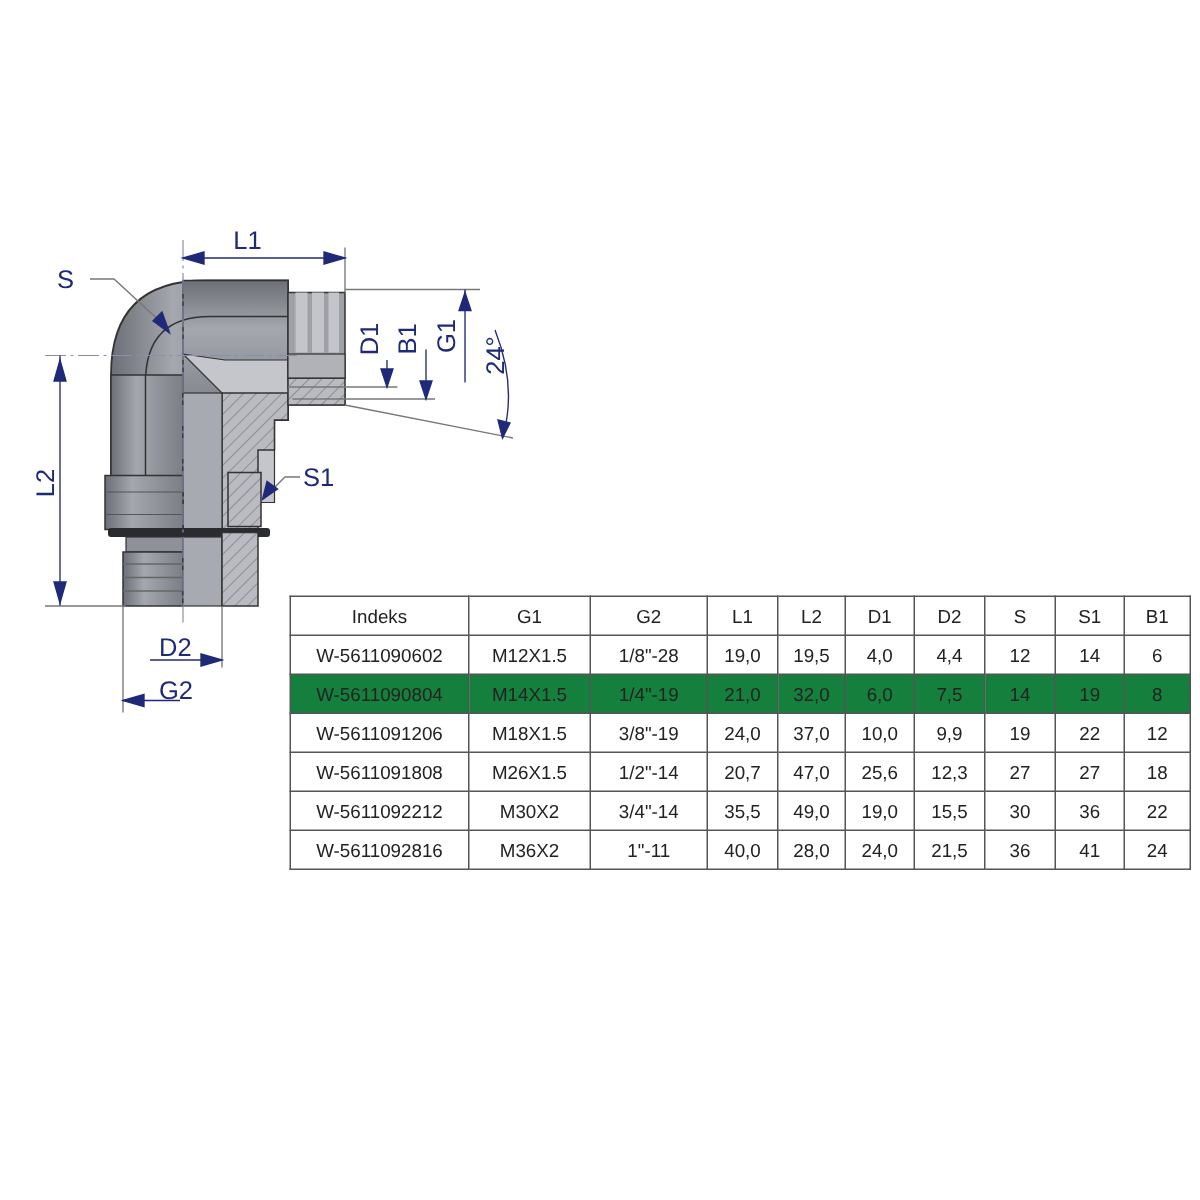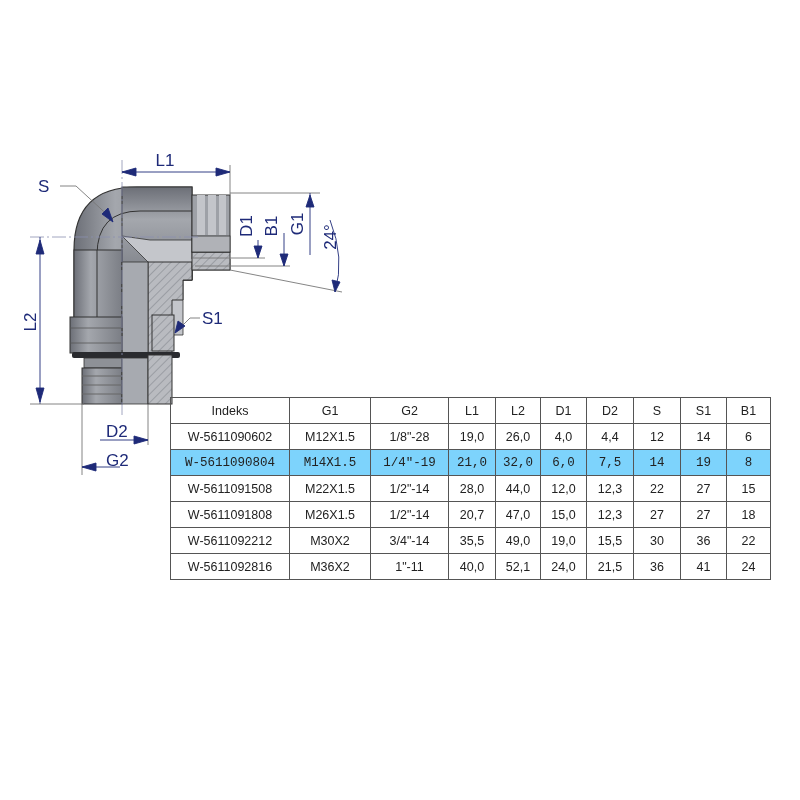--- a/index.html
+++ b/index.html
@@ -1,21 +1,21 @@
 <!DOCTYPE html>
 <html><head>
 <meta charset="utf-8">
 <style>
   html, body { margin:0; padding:0; background:#ffffff; }
   body { width:800px; height:800px; position:relative; overflow:hidden; font-family:"Liberation Sans", sans-serif; }
   #drawing { position:absolute; left:0; top:0; width:800px; height:800px; }
   .dimlabel { font-family:"Liberation Sans", sans-serif; font-size:17px; fill:#1e2a78; }
-  table.spec { position:absolute; left:170px; top:397px; border-collapse:collapse; font-size:12.5px; color:#222; }
+  table.spec { position:absolute; left:193px; top:397px; border-collapse:collapse; font-size:12.5px; color:#222; }
   table.spec td { border:1px solid #555; height:25px; padding:0; text-align:center; vertical-align:middle; white-space:nowrap; }
-  table.spec tr.hl td { background:#7dd3fc;font-family:Liberation Mono, monospace; }
+  table.spec tr.hl td { background:#15803d; }
 </style>
 </head>
 <body>
 
 <svg id="drawing" viewBox="0 0 800 800" xmlns="http://www.w3.org/2000/svg">
   <defs>
     <linearGradient id="gv" x1="0" x2="1" y1="0" y2="0">
       <stop offset="0" stop-color="#6c6f77"></stop>
       <stop offset="0.35" stop-color="#a4a7ad"></stop>
       <stop offset="1" stop-color="#7b7e85"></stop>
@@ -156,58 +156,58 @@
       <td>D2</td>
       <td>S</td>
       <td>S1</td>
       <td>B1</td>
     </tr>
     <tr>
       <td>W-5611090602</td>
       <td>M12X1.5</td>
       <td>1/8"-28</td>
       <td>19,0</td>
-      <td>26,0</td>
+      <td>19,5</td>
       <td>4,0</td>
       <td>4,4</td>
       <td>12</td>
       <td>14</td>
       <td>6</td>
     </tr>
     <tr class="hl">
       <td>W-5611090804</td>
       <td>M14X1.5</td>
       <td>1/4"-19</td>
       <td>21,0</td>
       <td>32,0</td>
       <td>6,0</td>
       <td>7,5</td>
       <td>14</td>
       <td>19</td>
       <td>8</td>
     </tr>
     <tr>
-      <td>W-5611091508</td>
-      <td>M22X1.5</td>
-      <td>1/2"-14</td>
-      <td>28,0</td>
-      <td>44,0</td>
-      <td>12,0</td>
-      <td>12,3</td>
+      <td>W-5611091206</td>
+      <td>M18X1.5</td>
+      <td>3/8"-19</td>
+      <td>24,0</td>
+      <td>37,0</td>
+      <td>10,0</td>
+      <td>9,9</td>
+      <td>19</td>
       <td>22</td>
-      <td>27</td>
-      <td>15</td>
+      <td>12</td>
     </tr>
     <tr>
       <td>W-5611091808</td>
       <td>M26X1.5</td>
       <td>1/2"-14</td>
       <td>20,7</td>
       <td>47,0</td>
-      <td>15,0</td>
+      <td>25,6</td>
       <td>12,3</td>
       <td>27</td>
       <td>27</td>
       <td>18</td>
     </tr>
     <tr>
       <td>W-5611092212</td>
       <td>M30X2</td>
       <td>3/4"-14</td>
       <td>35,5</td>
@@ -216,21 +216,21 @@
       <td>15,5</td>
       <td>30</td>
       <td>36</td>
       <td>22</td>
     </tr>
     <tr>
       <td>W-5611092816</td>
       <td>M36X2</td>
       <td>1"-11</td>
       <td>40,0</td>
-      <td>52,1</td>
+      <td>28,0</td>
       <td>24,0</td>
       <td>21,5</td>
       <td>36</td>
       <td>41</td>
       <td>24</td>
     </tr>
   </tbody>
 </table>
 
 </body></html>

